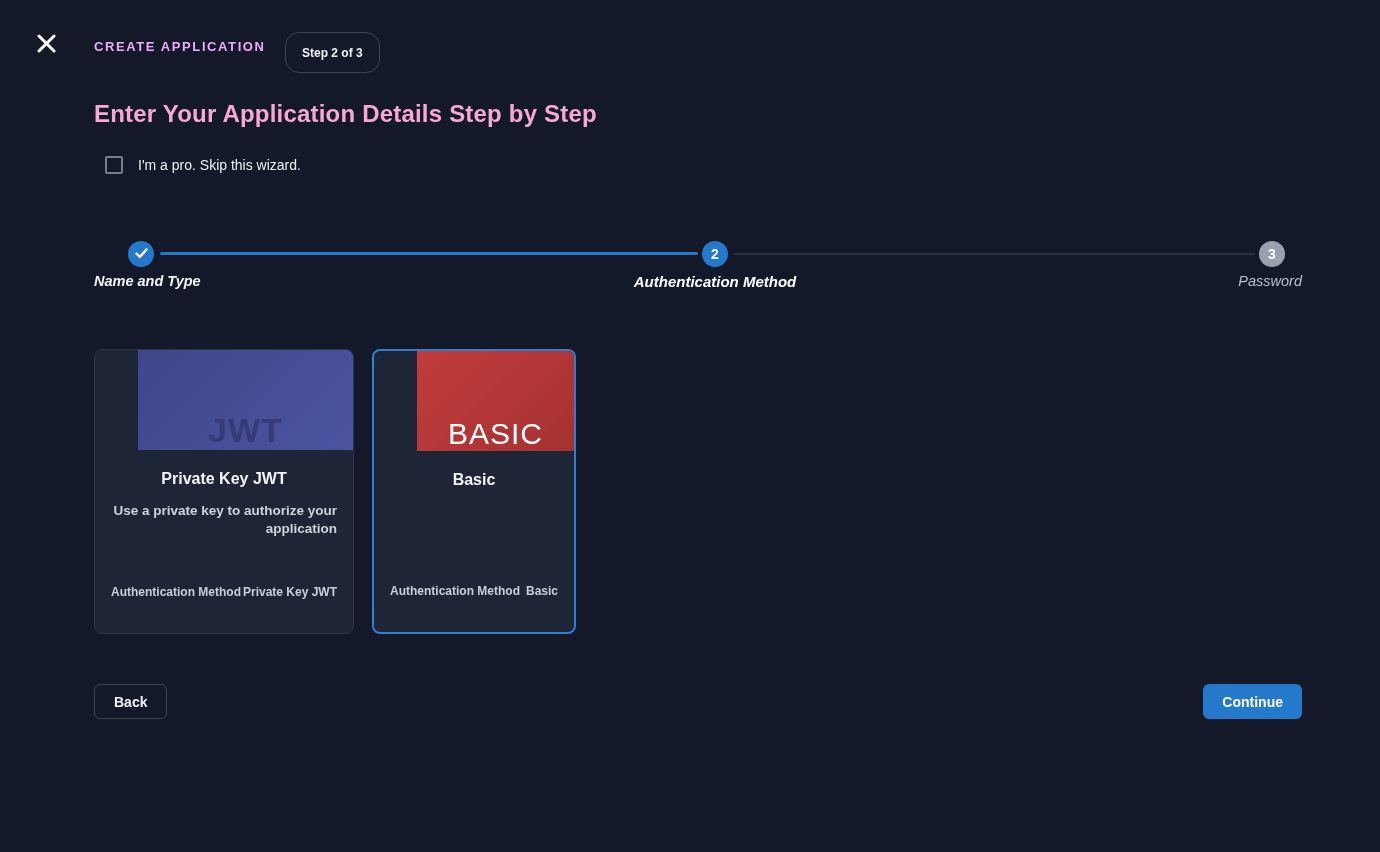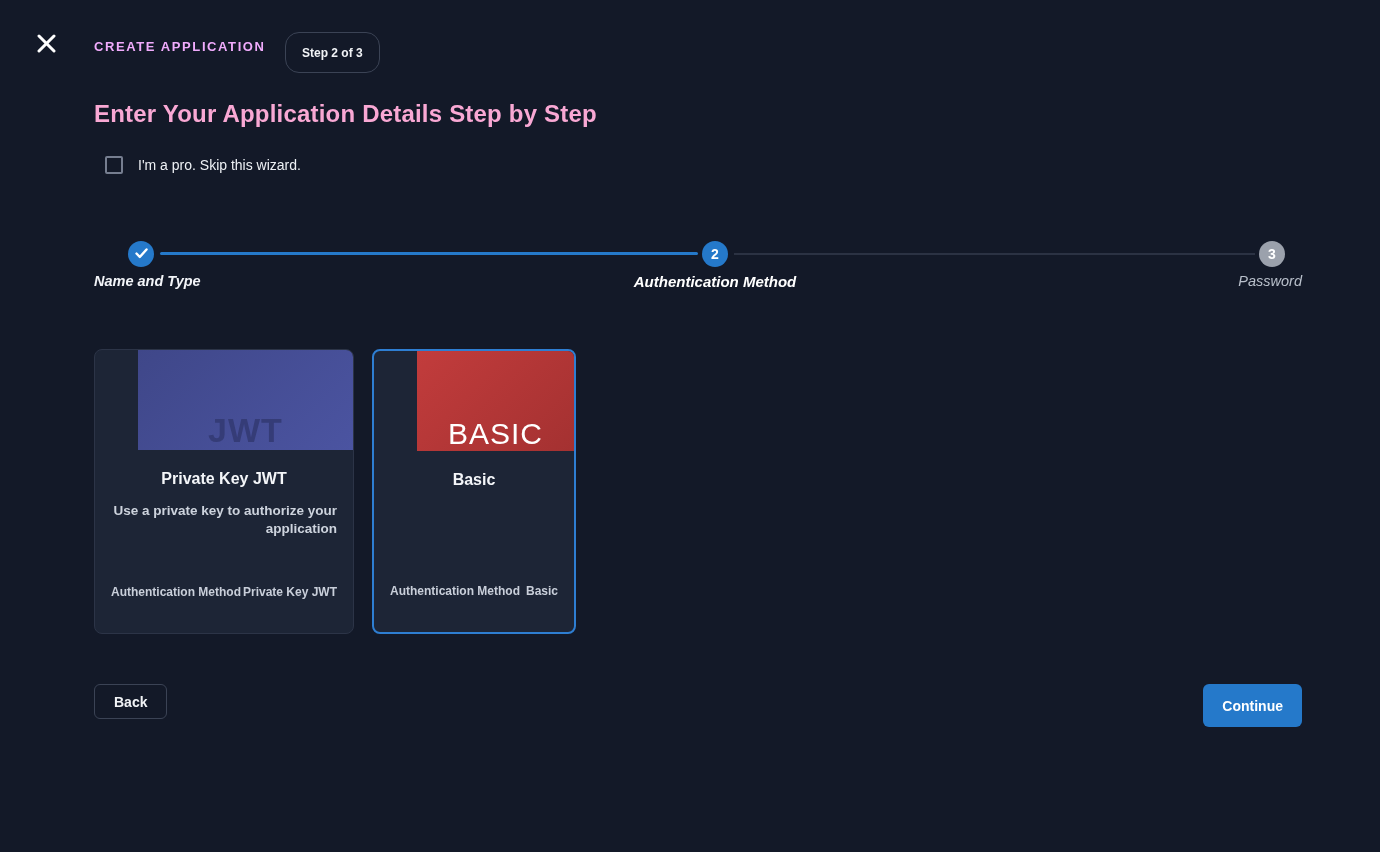--- a/index.html
+++ b/index.html
@@ -110,21 +110,21 @@
     position: absolute; left: 94px; top: 684px;
     height: 35px; padding: 4px 19px;
     background: transparent;
     border: 1px solid #3b4355; border-radius: 6px;
     font-family: "Liberation Sans", sans-serif;
     font-size: 14px; font-weight: bold; color: #f1f3f6;
     cursor: pointer;
   }
   .continue-btn {
     position: absolute; right: 78px; top: 684px;
-    height: 43px; padding: 0 19px;
+    height: 35px; padding: 0 19px;
     background: #2579ca;
     border: none; border-radius: 6px;
     font-family: "Liberation Sans", sans-serif;
     font-size: 14px; font-weight: bold; color: #ffffff;
     cursor: pointer;
   }
 </style>
 </head>
 <body>
 

